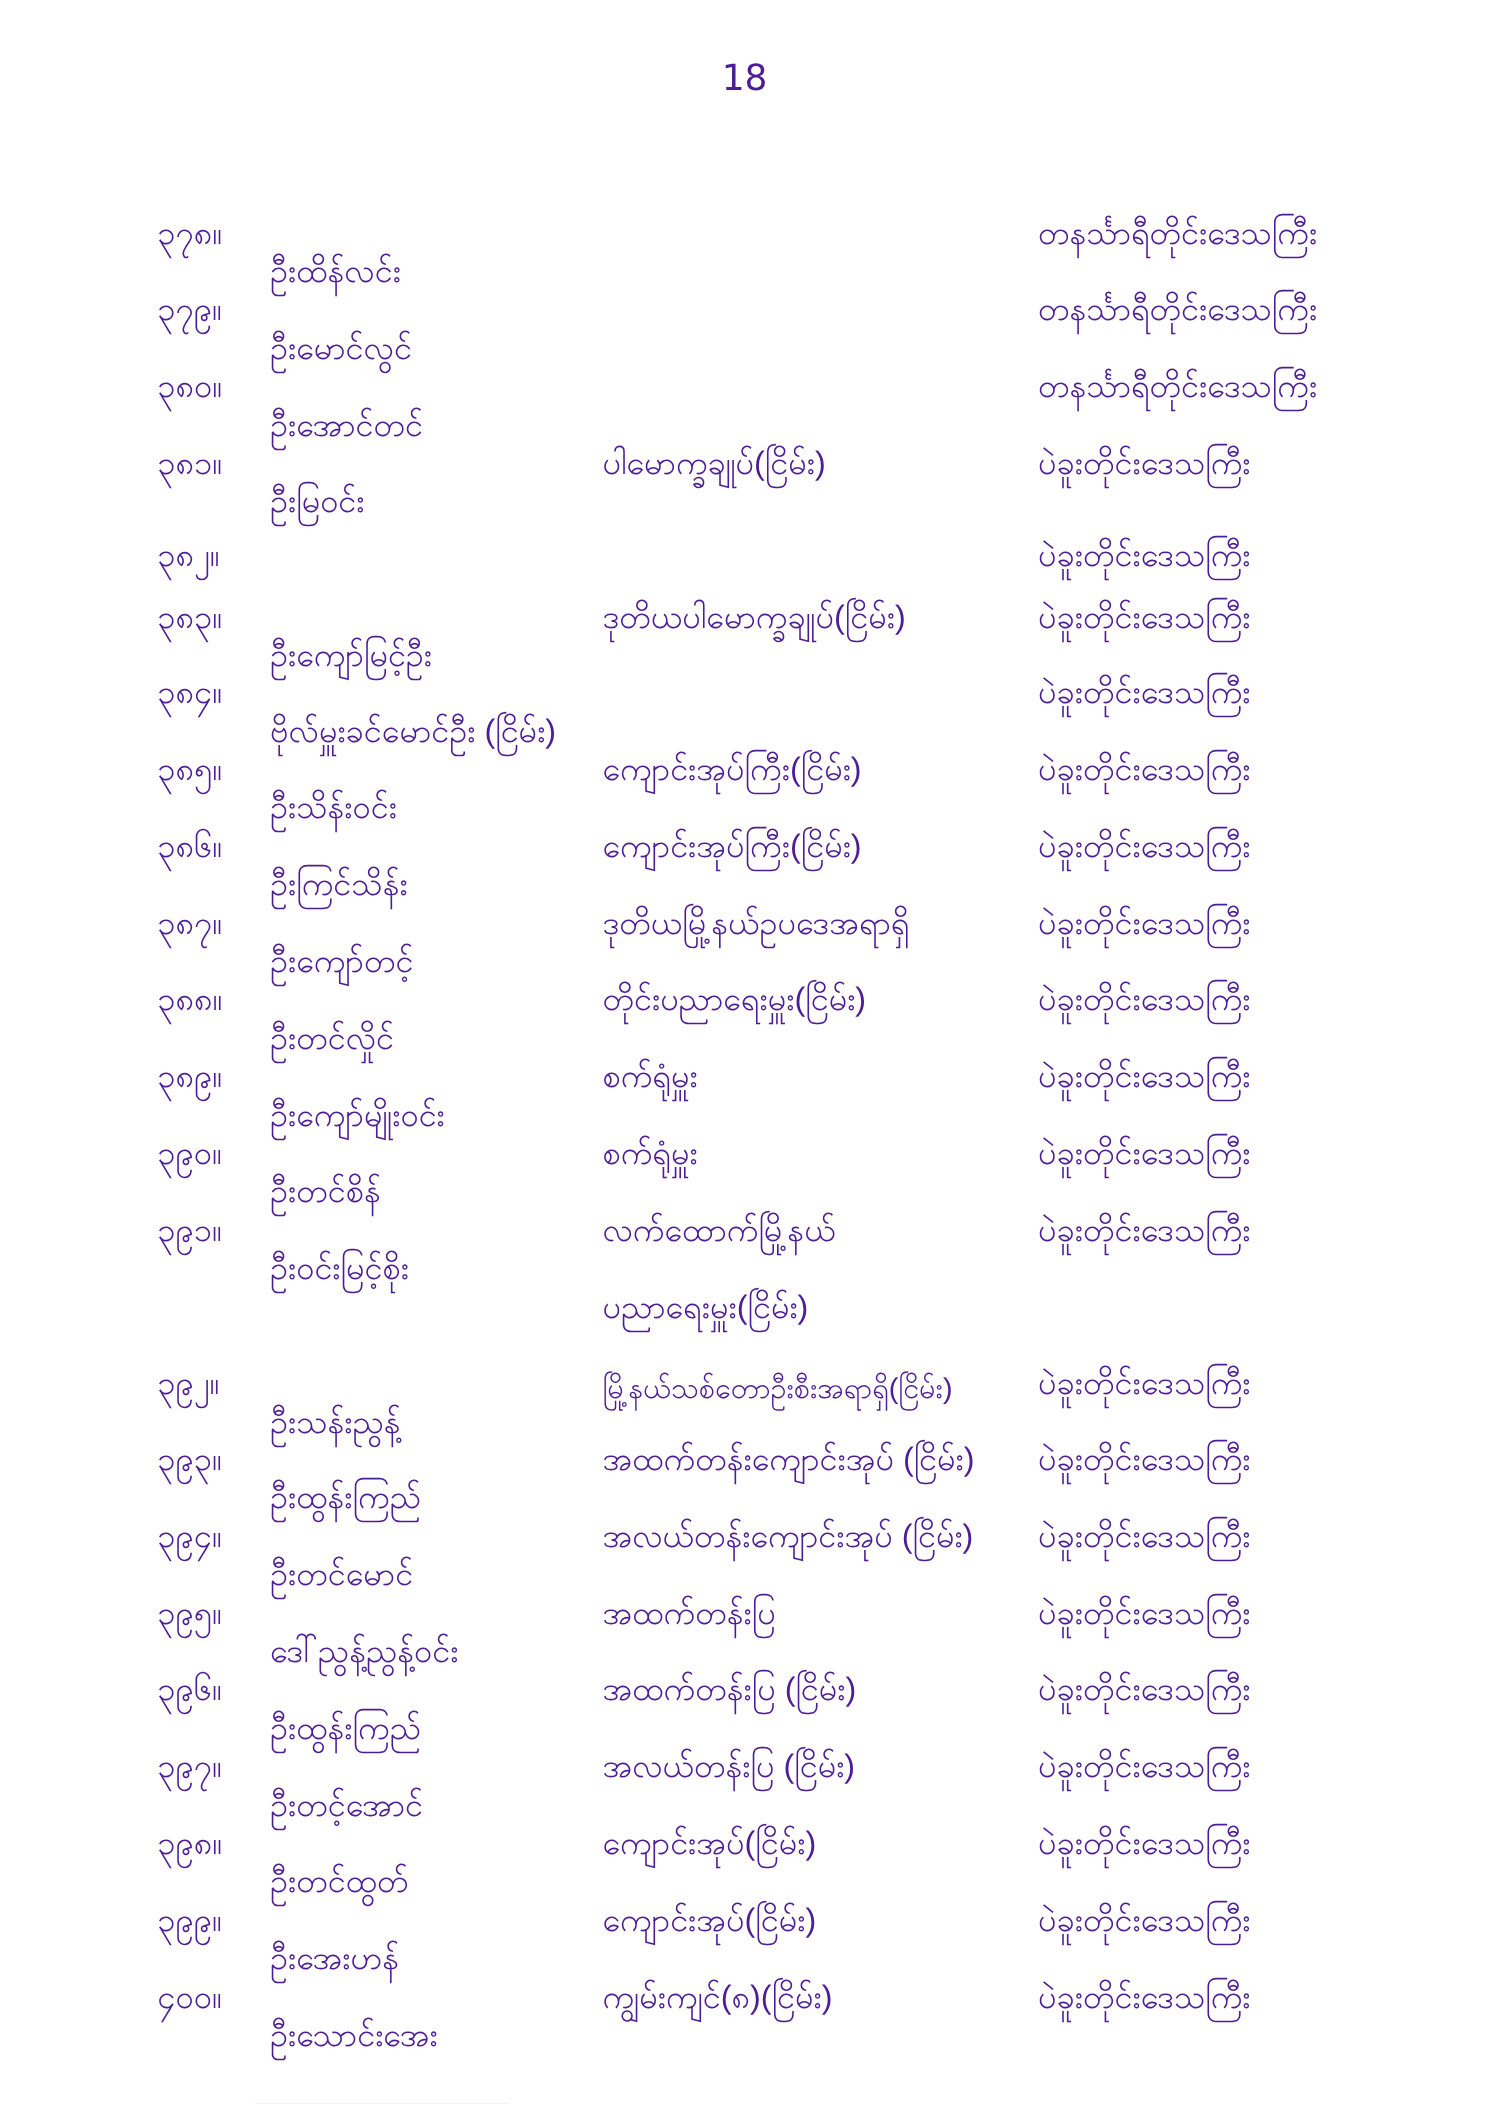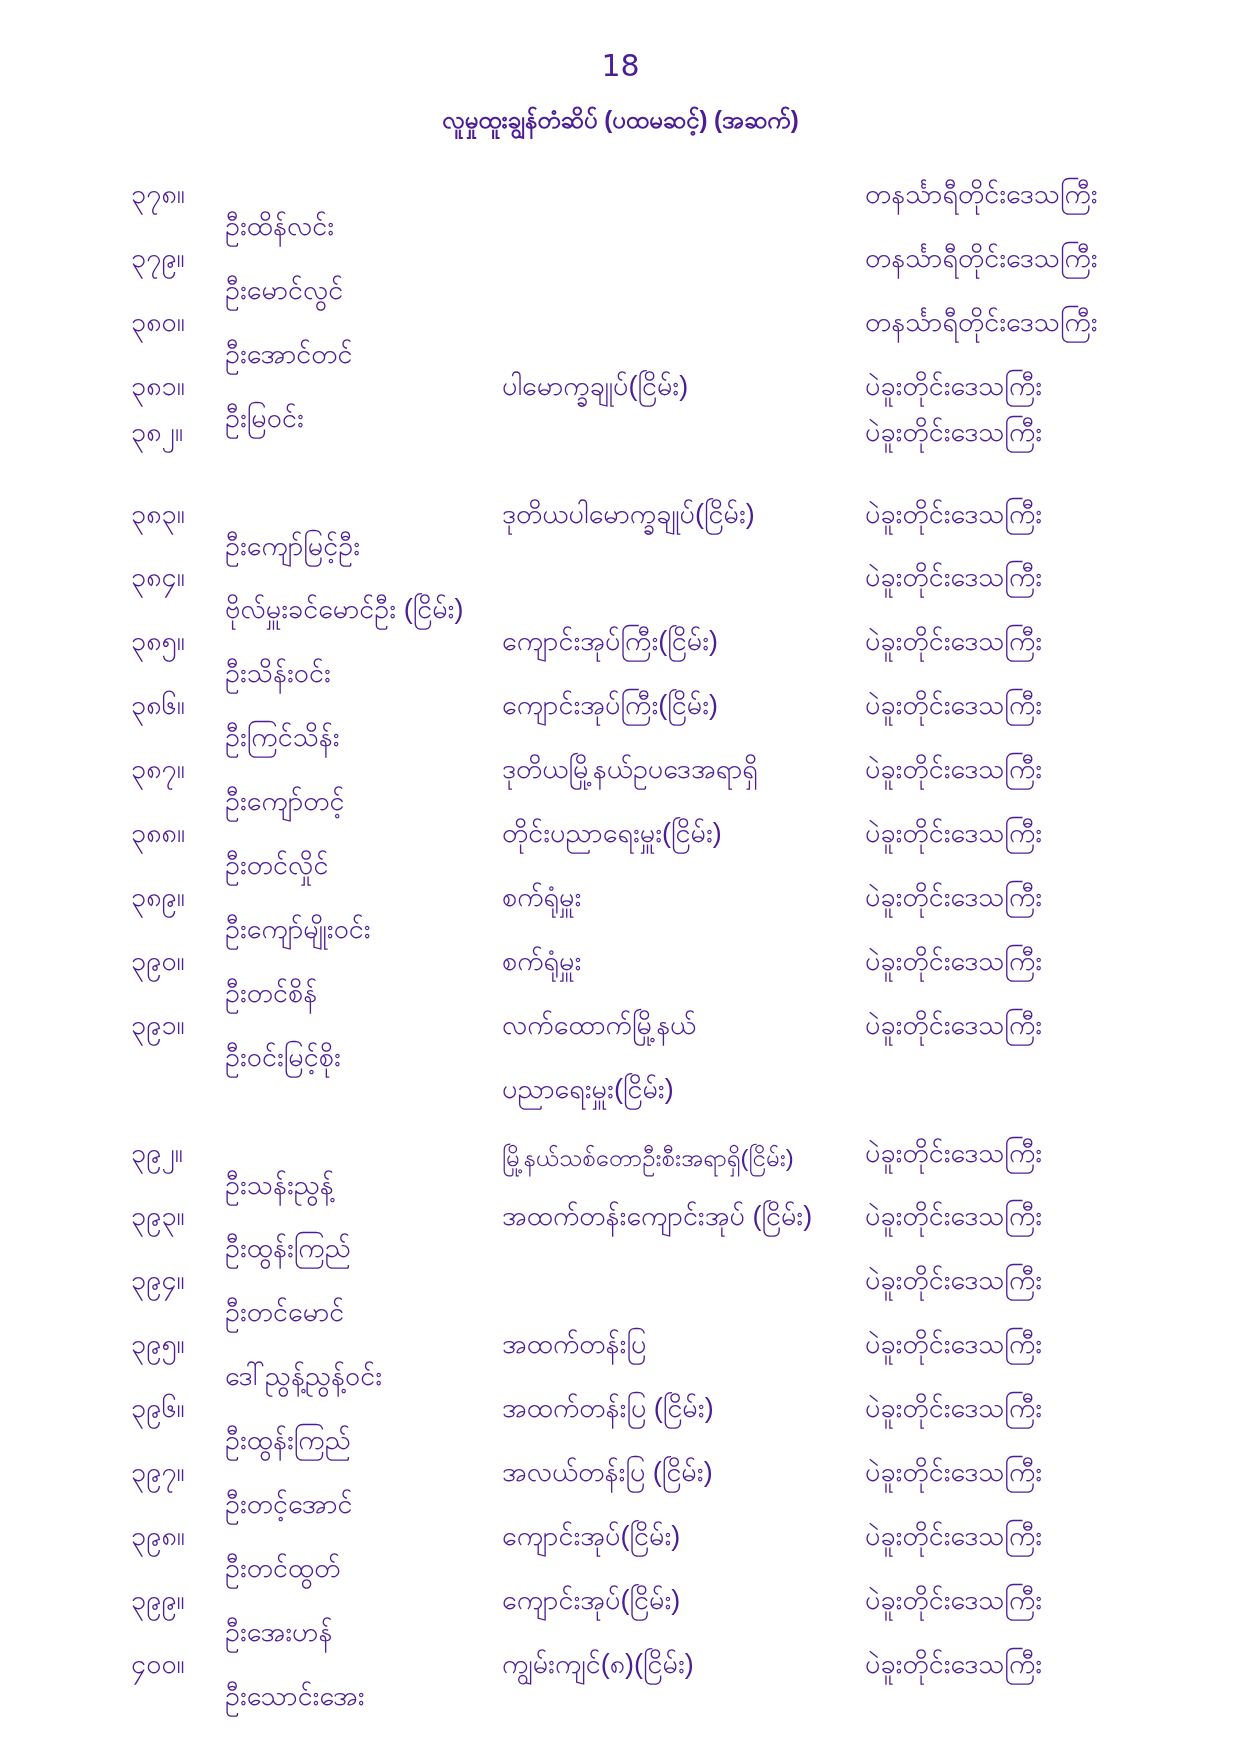--- a/index.html
+++ b/index.html
@@ -37,21 +37,20 @@
   .c-name{left:225px;margin-top:32px;}
   .c-pos{left:502px;}
   .c-region{left:865px;}
   .c-pos.small{font-size:24px;top:14px;}
 </style>
 </head>
 <body>
 
 <div class="page">
   <div class="page-number">18</div>
-  <div class="doc-title">လူမှုထူးချွန်တံဆိပ် (ပထမဆင့်) (အဆက်)</div>
   <div class="rows" id="rows">
       <div class="line" style="top: 168px;">
         <span class="cell c-no">၃၇၈။</span>
         <span class="cell c-name">ဦးထိန်လင်း</span>
         <span class="cell c-region">တနင်္သာရီတိုင်းဒေသကြီး</span>
       </div>
       <div class="line" style="top: 231.9px;">
         <span class="cell c-no">၃၇၉။</span>
         <span class="cell c-name">ဦးမောင်လွင်</span>
         <span class="cell c-region">တနင်္သာရီတိုင်းဒေသကြီး</span>
@@ -60,21 +59,21 @@
         <span class="cell c-no">၃၈၀။</span>
         <span class="cell c-name">ဦးအောင်တင်</span>
         <span class="cell c-region">တနင်္သာရီတိုင်းဒေသကြီး</span>
       </div>
       <div class="line" style="top: 359.7px;">
         <span class="cell c-no">၃၈၁။</span>
         <span class="cell c-name">ဦးမြဝင်း</span>
         <span class="cell c-pos">ပါမောက္ခချုပ်(ငြိမ်း)</span>
         <span class="cell c-region">ပဲခူးတိုင်းဒေသကြီး</span>
       </div>
-      <div class="line" style="top: 406px;">
+      <div class="line" style="top: 437px;">
         <span class="cell c-no">၃၈၂။</span>
         <span class="cell c-region">ပဲခူးတိုင်းဒေသကြီး</span>
       </div>
       <div class="line" style="top: 487.5px;">
         <span class="cell c-no">၃၈၃။</span>
         <span class="cell c-name">ဦးကျော်မြင့်ဦး</span>
         <span class="cell c-pos">ဒုတိယပါမောက္ခချုပ်(ငြိမ်း)</span>
         <span class="cell c-region">ပဲခူးတိုင်းဒေသကြီး</span>
       </div>
       <div class="line" style="top: 551.4px;">
@@ -135,20 +134,21 @@
       </div>
       <div class="line" style="top: 1190.4px;">
         <span class="cell c-no">၃၉၃။</span>
         <span class="cell c-name">ဦးထွန်းကြည်</span>
         <span class="cell c-pos">အထက်တန်းကျောင်းအုပ် (ငြိမ်း)</span>
         <span class="cell c-region">ပဲခူးတိုင်းဒေသကြီး</span>
       </div>
       <div class="line" style="top: 1254.3px;">
         <span class="cell c-no">၃၉၄။</span>
         <span class="cell c-name">ဦးတင်မောင်</span>
+        <span class="cell c-pos">အလယ်တန်းကျောင်းအုပ် (ငြိမ်း)</span>
         <span class="cell c-region">ပဲခူးတိုင်းဒေသကြီး</span>
       </div>
       <div class="line" style="top: 1318.2px;">
         <span class="cell c-no">၃၉၅။</span>
         <span class="cell c-name">ဒေါ်ညွန့်ညွန့်ဝင်း</span>
         <span class="cell c-pos">အထက်တန်းပြ</span>
         <span class="cell c-region">ပဲခူးတိုင်းဒေသကြီး</span>
       </div>
       <div class="line" style="top: 1382.1px;">
         <span class="cell c-no">၃၉၆။</span>

